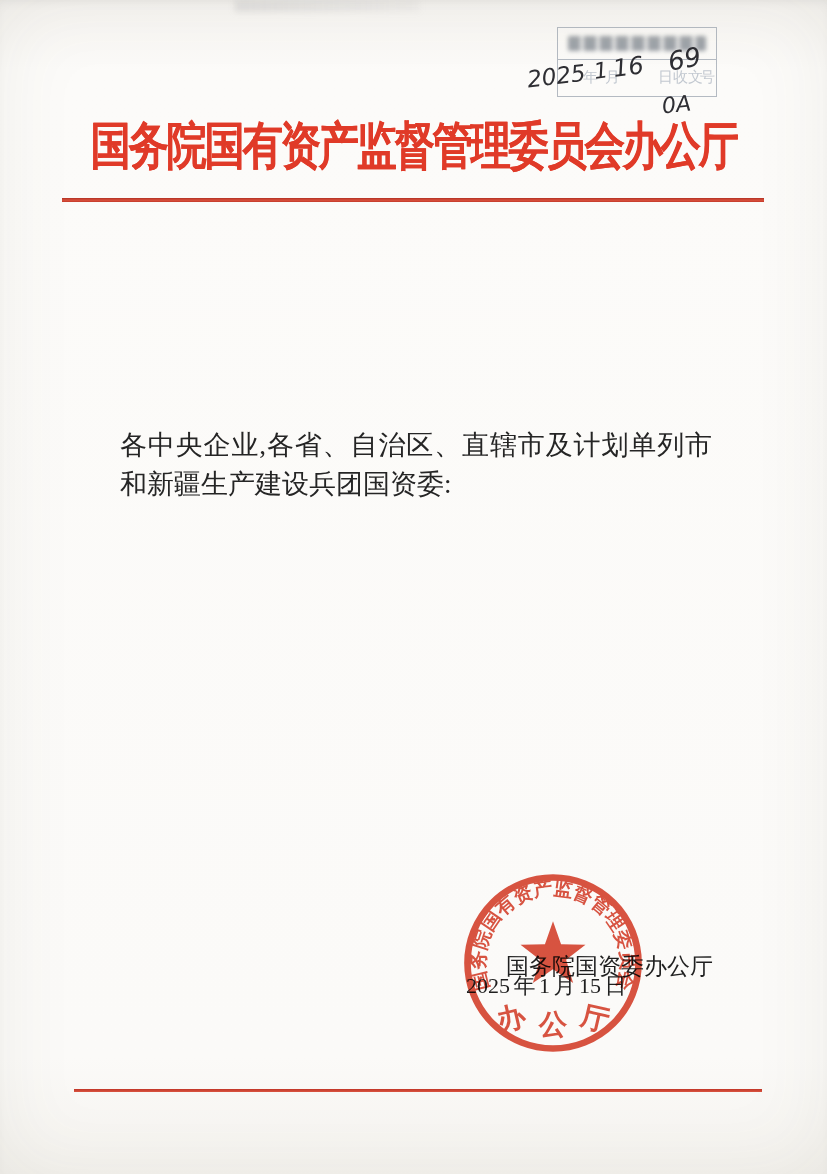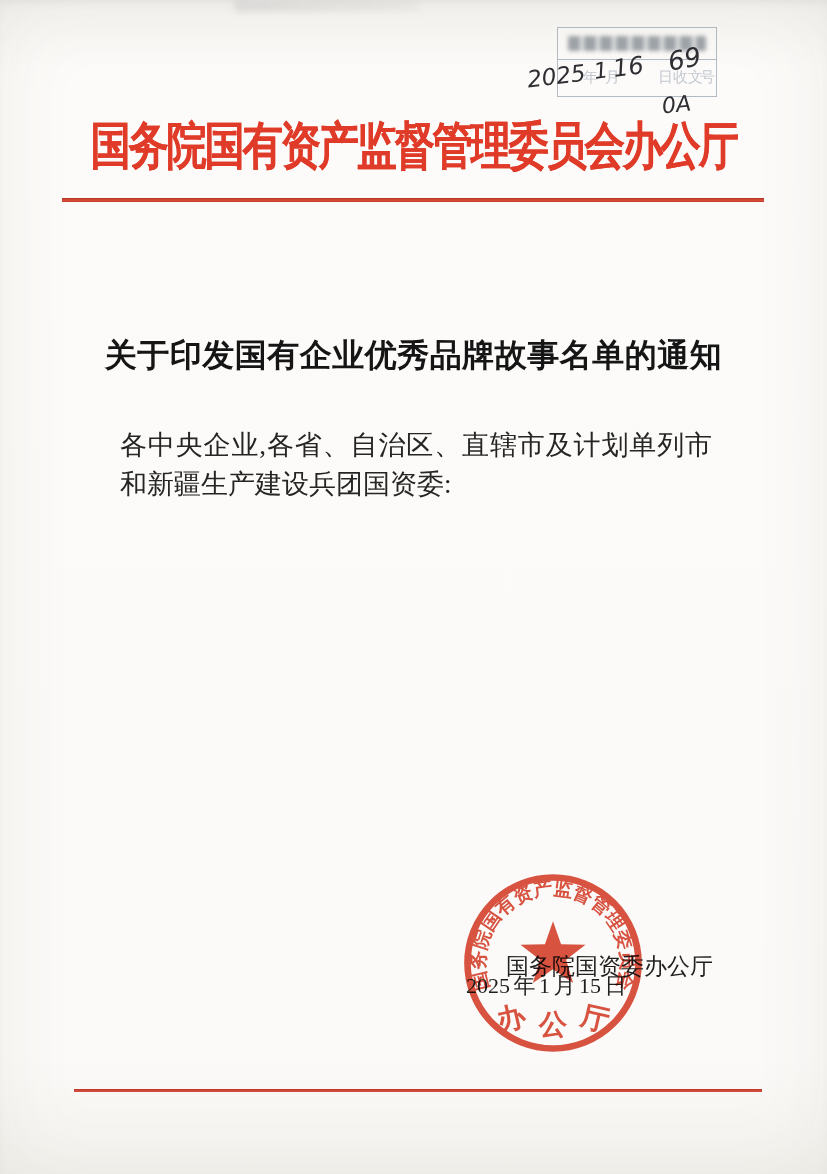--- a/index.html
+++ b/index.html
@@ -108,21 +108,20 @@
 
   <span class="hand" style="left:527px; top:63px; font-size:23px; transform:rotate(-7deg);">2025</span>
   <span class="hand" style="left:594px; top:58px; font-size:22px; transform:rotate(-8deg);">1</span>
   <span class="hand" style="left:613px; top:53px; font-size:24px; transform:rotate(-8deg);">16</span>
   <span class="hand" style="left:668px; top:44px; font-size:26px; transform:rotate(-10deg);">69</span>
   <span class="hand" style="left:662px; top:92px; font-size:22px; transform:rotate(-6deg);">0A</span>
 
   <div class="agency-header">国务院国有资产监督管理委员会办公厅</div>
   <div class="red-rule-top"></div>
 
-  <div class="doc-title">关于印发国有企业优秀品牌故事名单的通知</div>
 
   <div class="body-block">
     <p>各中央企业,各省、自治区、直辖市及计划单列市和新疆生产建设兵团国资委:</p>
   </div>
 
 
   <div class="signature-issuer">国务院国资委办公厅</div>
   <div class="signature-date">2025 年 1 月 15 日</div>
 
   <svg class="seal" viewBox="0 0 200 200">

